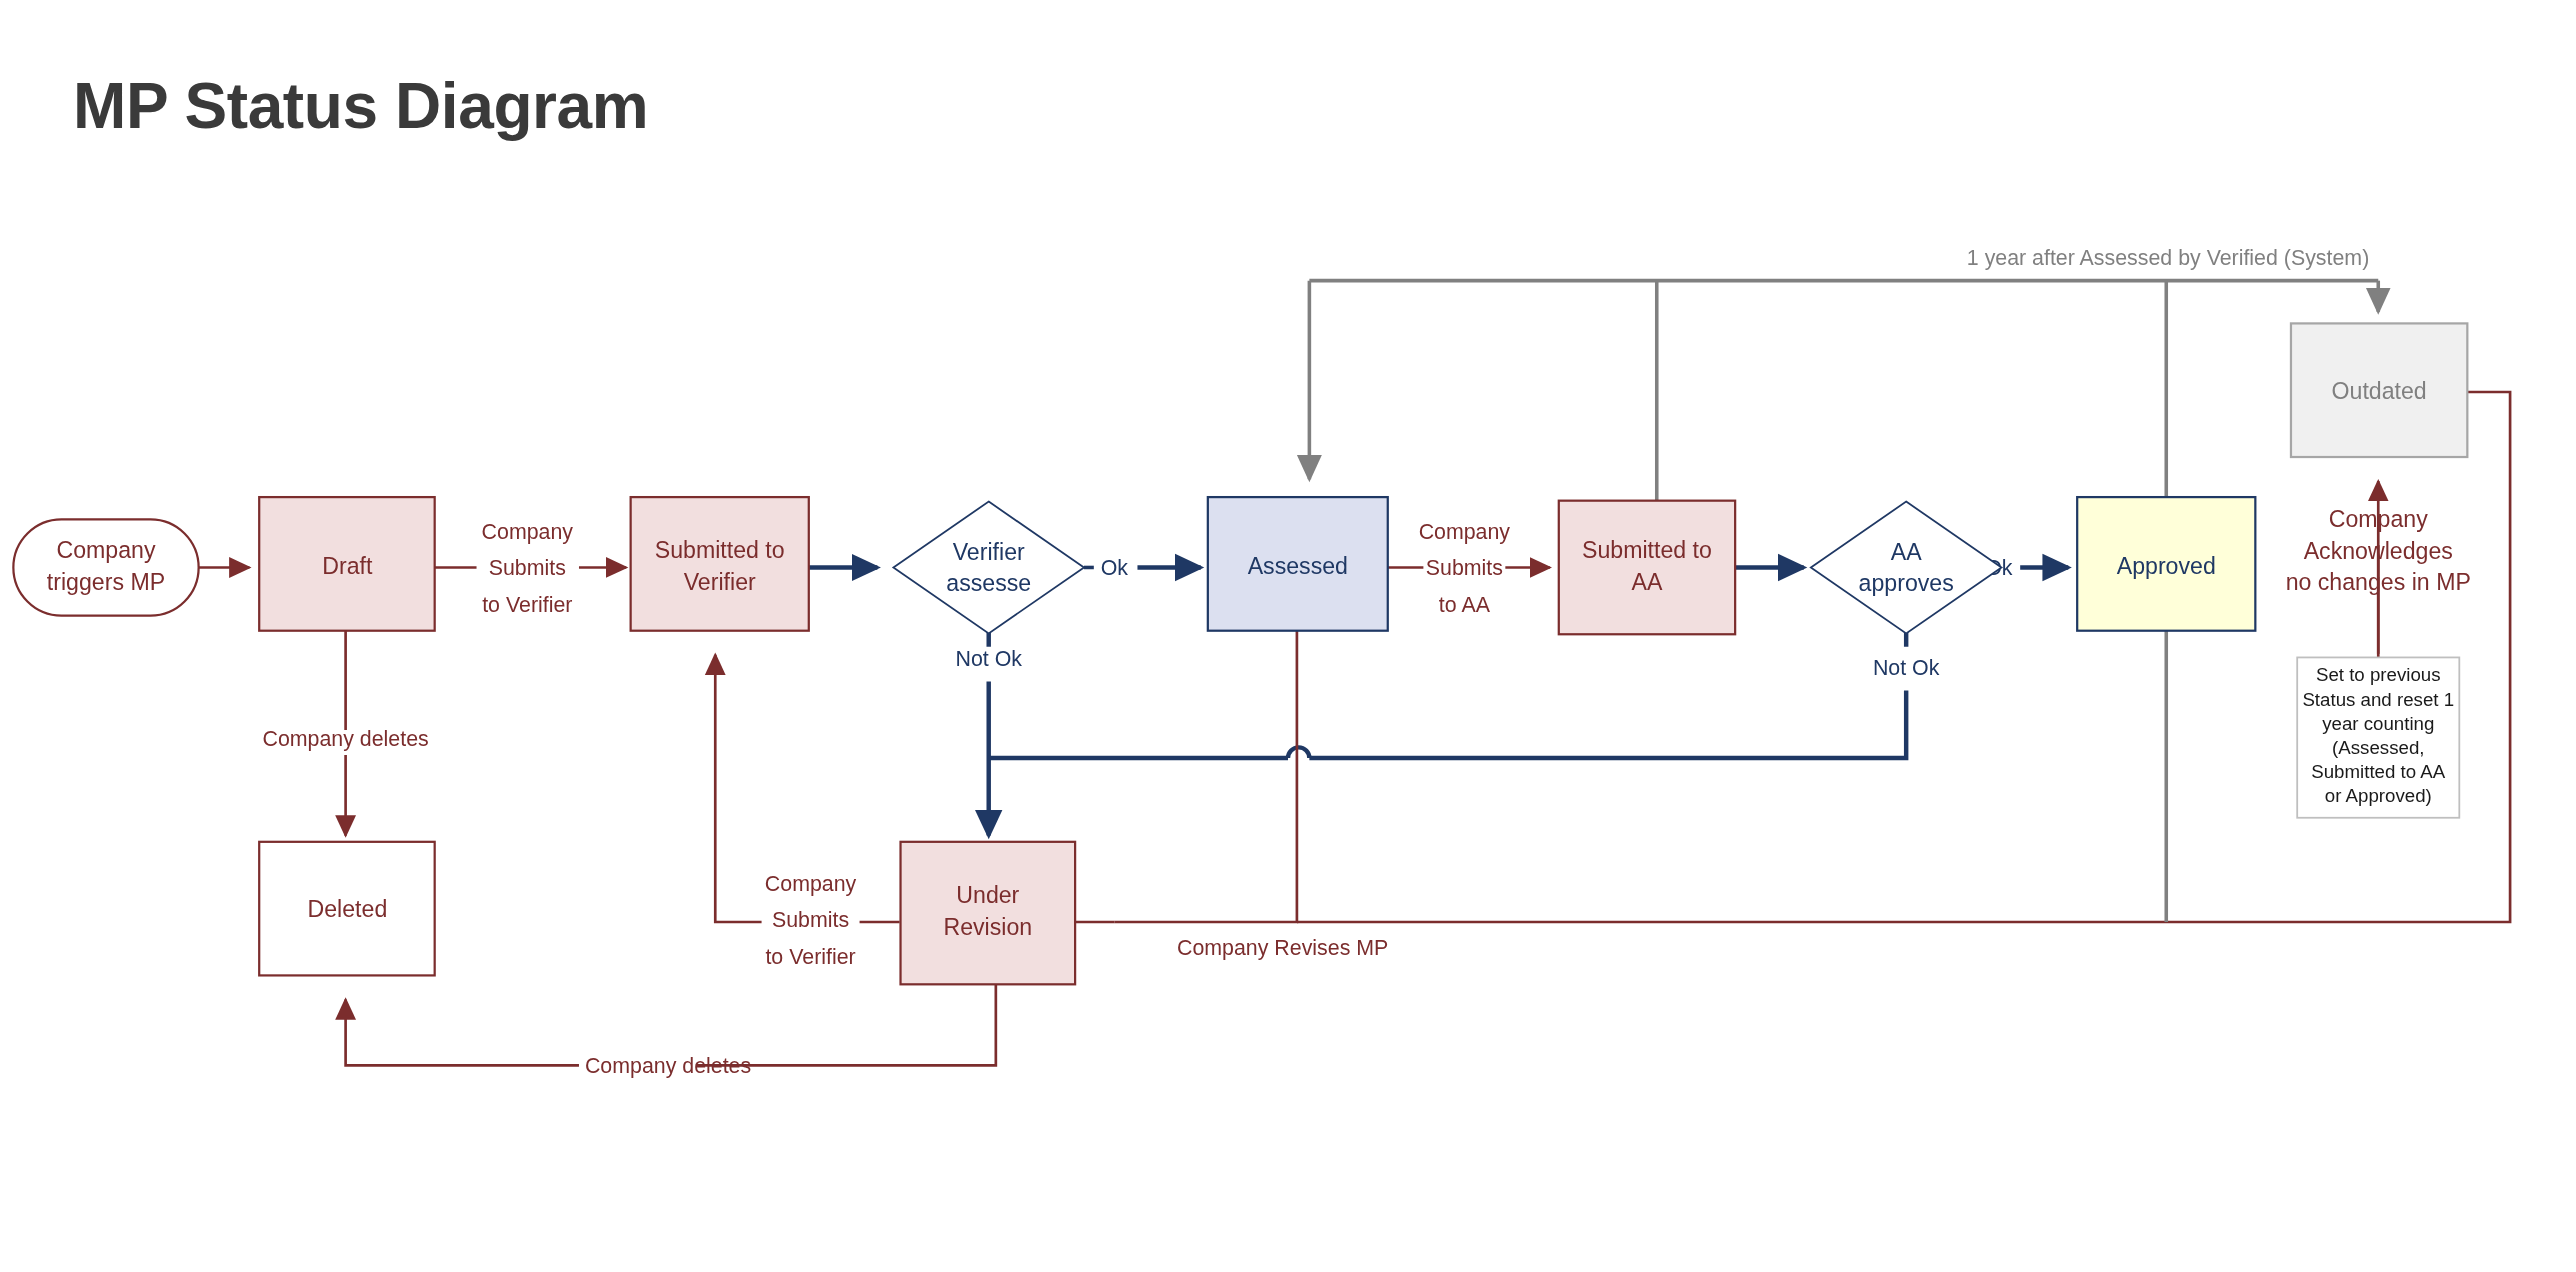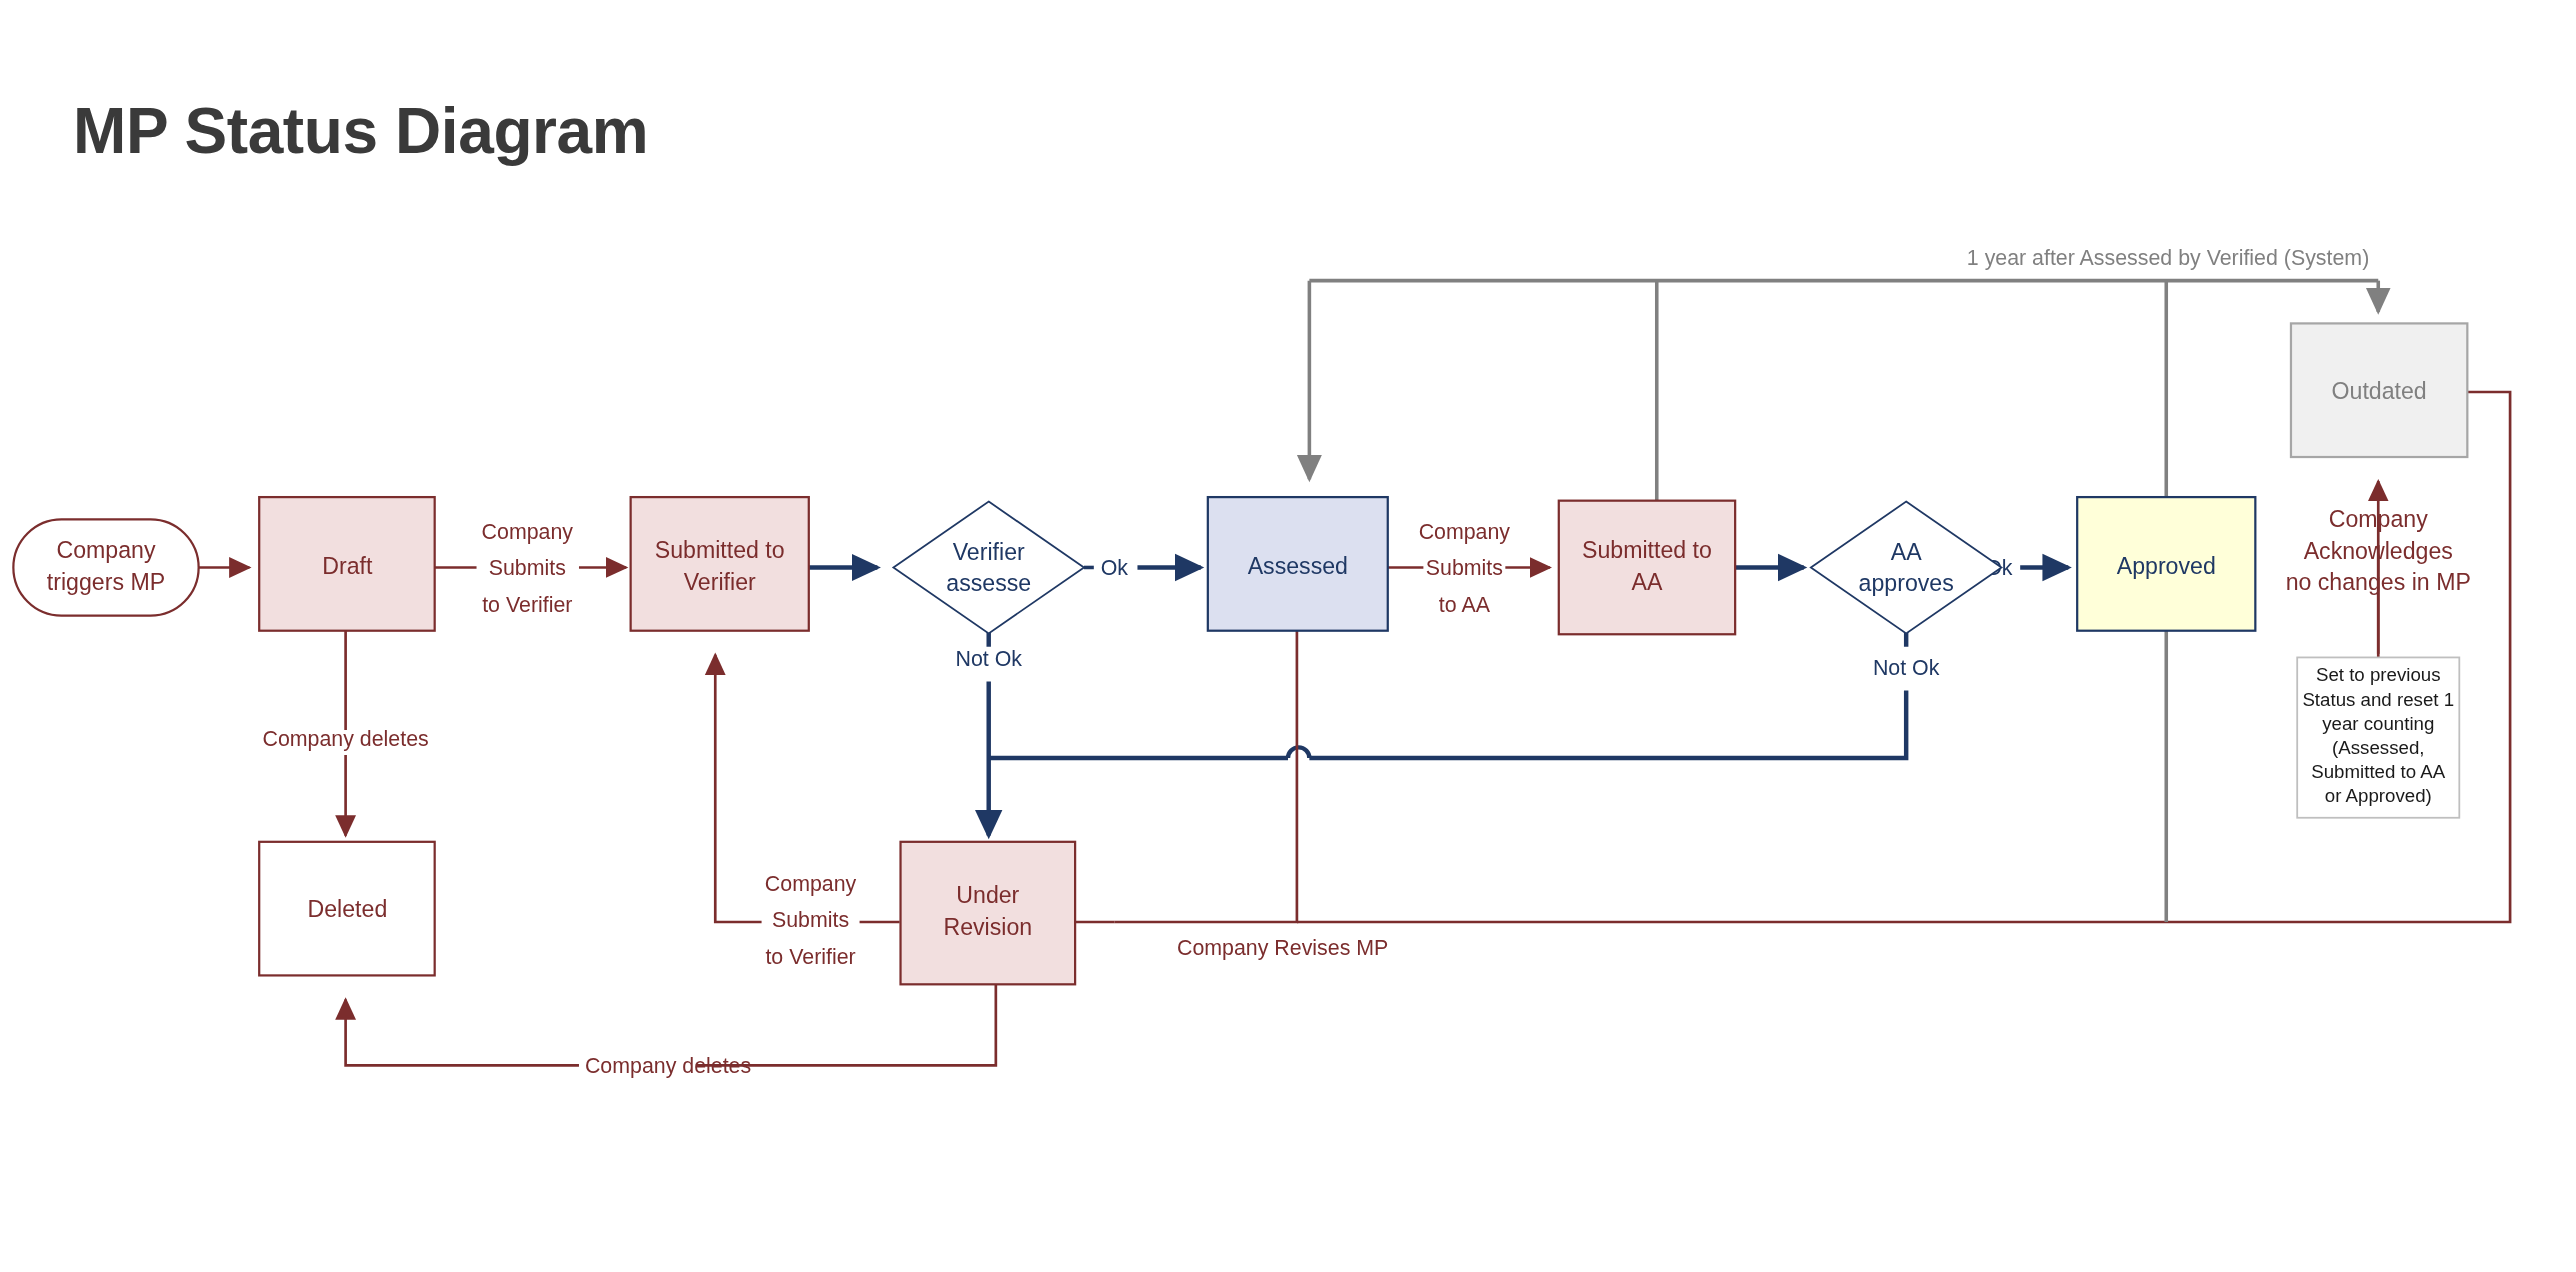--- a/index.html
+++ b/index.html
@@ -1,19 +1,19 @@
 <!DOCTYPE html>
 <html style="font-size:14.3px"><head>
 <meta charset="utf-8">
 <style>
   html,body{margin:0;padding:0;background:#ffffff;}
   body{width:2576px;height:1273px;font-family:"Liberation Sans",sans-serif;overflow:hidden;}
   #stage{position:relative;width:2576px;height:1273px;background:#fff;}
   #page-title{
-    position:absolute;left:73px;top:99px;
+    position:absolute;left:73px;top:74px;
     font-size:64px;font-weight:600;color:#3a3a3a;
     letter-spacing:-0.4px;line-height:1;white-space:nowrap;
   }
   svg#flow{position:absolute;left:0;top:0;width:2576px;height:1273px;}
   .nodeLabel{font-family:"Liberation Sans",sans-serif;text-anchor:middle;dominant-baseline:middle;}
   .lbl-red{fill:#7b2d2d;font-size:26px;}
   .lbl-blue{fill:#1f3864;font-size:26px;}
   .lbl-gray{fill:#808080;font-size:26px;}
   .edge-red{fill:#7b2d2d;font-size:24px;text-anchor:middle;font-family:"Liberation Sans",sans-serif;}
   .edge-blue{fill:#1f3864;font-size:24px;text-anchor:middle;font-family:"Liberation Sans",sans-serif;}

